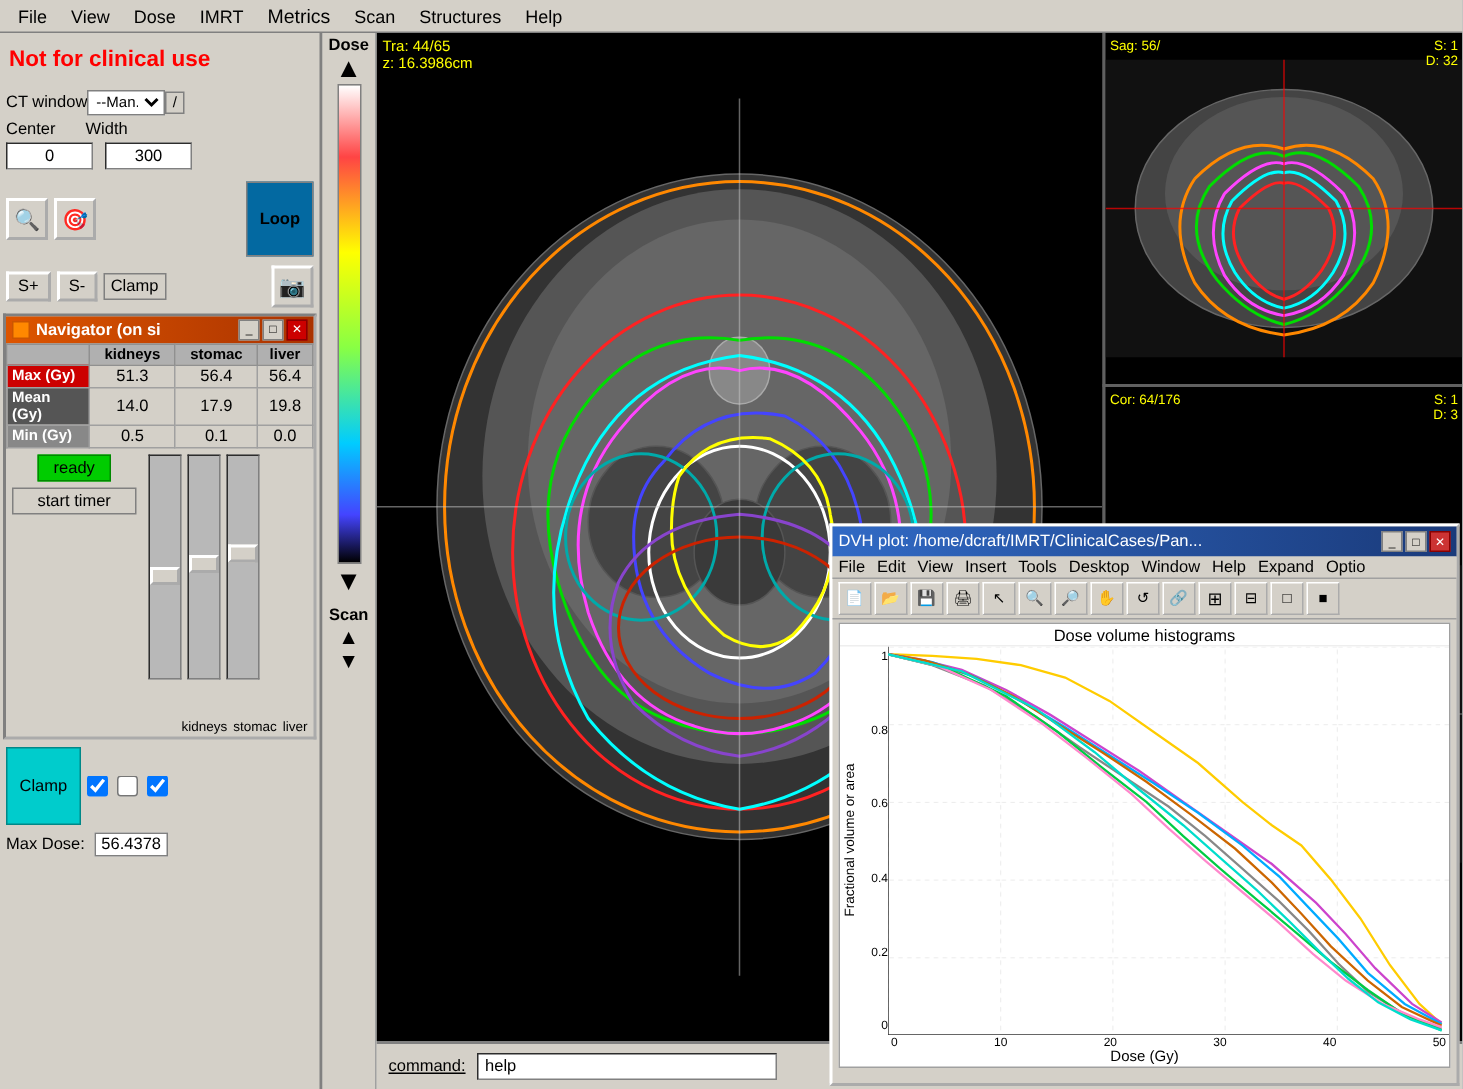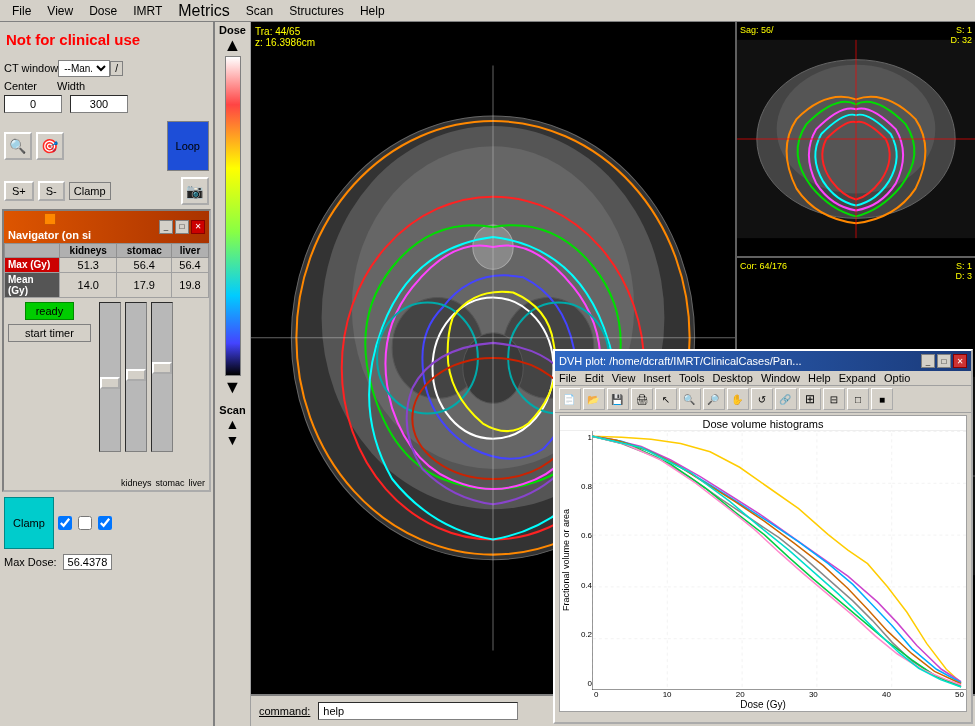--- a/index.html
+++ b/index.html
@@ -7,21 +7,21 @@
     input[type="checkbox"] { width: 12px; height: 12px; }
   </style>
 </head>
 <body>
 
 <div style="display:flex; align-items:center; background:#d4d0c8; border-bottom:1px solid #808080; height:22px; padding:0 4px; gap:0;">
   <div style="padding:2px 8px; font-size:12px; cursor:pointer;">File</div>
   <div style="padding:2px 8px; font-size:12px; cursor:pointer;">View</div>
   <div style="padding:2px 8px; font-size:12px; cursor:pointer;">Dose</div>
   <div style="padding:2px 8px; font-size:12px; cursor:pointer;">IMRT</div>
-  <div style="padding:2px 8px; font-size:16px; cursor:pointer;">Metrics</div>
+  <div style="padding:2px 8px; font-size:13px; cursor:pointer;">Metrics</div>
   <div style="padding:2px 8px; font-size:12px; cursor:pointer;">Scan</div>
   <div style="padding:2px 8px; font-size:12px; cursor:pointer;">Structures</div>
   <div style="padding:2px 8px; font-size:12px; cursor:pointer;">Help</div>
 </div>
 
 <div style="display:flex; height:704px;">
 
   <div style="width:215px; background:#d4d0c8; border-right:2px solid #808080; flex-shrink:0; overflow:hidden;">
 
     <div style="color:red; font-weight:bold; font-size:15px; padding:8px 6px 8px 6px; line-height:1.3;">Not for clinical use</div>
@@ -40,32 +40,32 @@
       </div>
       <div style="display:flex; gap:8px; margin-bottom:4px;">
         <input type="text" style="width: 58px; background: white; border: 1px inset rgb(128, 128, 128); text-align: center; padding: 2px; font-size: 11px;" value="0">
         <input type="text" style="width: 58px; background: white; border: 1px inset rgb(128, 128, 128); text-align: center; padding: 2px; font-size: 11px;" value="300">
       </div>
     </div>
 
     <div style="display:flex; align-items:center; gap:4px; padding:2px 4px; margin-bottom:2px;">
       <button style="width:28px; height:28px; background:#d4d0c8; border:2px outset #ffffff; cursor:pointer; font-size:14px;">🔍</button>
       <button style="width:28px; height:28px; background:#d4d0c8; border:2px outset #ffffff; cursor:pointer; font-size:14px;">🎯</button>
-      <button style="margin-left:auto; background:#1d4ed8; border:1px solid #808080; padding:18px 8px; cursor:pointer; font-size:11px;">Loop</button>
+      <button style="margin-left:auto; background:#0369a1; border:1px solid #808080; padding:18px 8px; cursor:pointer; font-size:11px;font-weight:bold;">Loop</button>
     </div>
     <div style="display:flex; align-items:center; gap:4px; padding:2px 4px; margin-bottom:2px;">
       <button style="background:#d4d0c8; border:2px outset #ffffff; padding:2px 6px; cursor:pointer; font-size:11px;">S+</button>
       <button style="background:#d4d0c8; border:2px outset #ffffff; padding:2px 6px; cursor:pointer; font-size:11px;">S-</button>
       <button style="background:#d4d0c8; border:1px solid #808080; padding:2px 4px; cursor:pointer; font-size:11px;">Clamp</button>
       <button style="width:28px; height:28px; background:#d4d0c8; border:2px outset #ffffff; cursor:pointer; font-size:14px; margin-left:auto;">📷</button>
     </div>
 
     <div style="background:#d4d0c8; border:2px outset #ffffff; margin:2px 2px; border-top-color:#808080; border-left-color:#808080;">
       <div style="background:linear-gradient(to right, #dd5500, #aa3300); color:white; padding:2px 4px; font-size:11px; font-weight:bold; display:flex; align-items:center; justify-content:space-between; cursor:move;">
-        <div style="display:flex; align-items:center; gap:4px;flex-direction:column;">
+        <div style="display:flex; align-items:center; gap:4px;">
           <div style="width:12px; height:12px; background:#ff8800; border:1px solid #cc5500;"></div>
           <span>Navigator (on si</span>
         </div>
         <div style="display:flex; gap:2px;">
           <button style="width:14px; height:14px; background:#d4d0c8; border:1px solid #808080; font-size:8px; cursor:pointer; display:flex; align-items:center; justify-content:center;">_</button>
           <button style="width:14px; height:14px; background:#d4d0c8; border:1px solid #808080; font-size:8px; cursor:pointer; display:flex; align-items:center; justify-content:center;">□</button>
           <button style="width:14px; height:14px; background:#cc0000; color:white; border:1px solid #880000; font-size:8px; cursor:pointer; display:flex; align-items:center; justify-content:center;">✕</button>
         </div>
       </div>
       <table style="width:100%; border-collapse:collapse; font-size:11px;">
@@ -83,20 +83,26 @@
             <td style="padding:1px 3px; border:1px solid #a0a0a0; text-align:center;">51.3</td>
             <td style="padding:1px 3px; border:1px solid #a0a0a0; text-align:center;">56.4</td>
             <td style="padding:1px 3px; border:1px solid #a0a0a0; text-align:center;">56.4</td>
           </tr>
           <tr>
             <td style="background:#555555; color:white; padding:1px 3px; border:1px solid #a0a0a0; font-size:10px; font-weight:bold;">Mean (Gy)</td>
             <td style="padding:1px 3px; border:1px solid #a0a0a0; text-align:center;">14.0</td>
             <td style="padding:1px 3px; border:1px solid #a0a0a0; text-align:center;">17.9</td>
             <td style="padding:1px 3px; border:1px solid #a0a0a0; text-align:center;">19.8</td>
           </tr>
+          <tr>
+            <td style="background:#888888; color:white; padding:1px 3px; border:1px solid #a0a0a0; font-size:10px; font-weight:bold;">Min (Gy)</td>
+            <td style="padding:1px 3px; border:1px solid #a0a0a0; text-align:center;">0.5</td>
+            <td style="padding:1px 3px; border:1px solid #a0a0a0; text-align:center;">0.1</td>
+            <td style="padding:1px 3px; border:1px solid #a0a0a0; text-align:center;">0.0</td>
+          </tr>
         </tbody>
       </table>
 
       <div style="display:flex; padding:4px; gap:4px; height:180px; align-items:flex-start;">
         <div style="display:flex; flex-direction:column; align-items:center; margin-right:4px;">
           <button style="background:#00cc00; border:1px solid #008800; color:black; padding:2px 10px; font-size:11px; cursor:pointer; margin-bottom:4px;">ready</button>
           <button style="background:#d4d0c8; border:1px solid #808080; padding:2px 16px; font-size:11px; cursor:pointer;">start timer</button>
         </div>
         <div style="display:flex; gap:4px; align-items:flex-start;">
           <div style="width:22px; height:150px; background:#b8b8b8; border:1px inset #808080; position:relative; cursor:ns-resize;">

